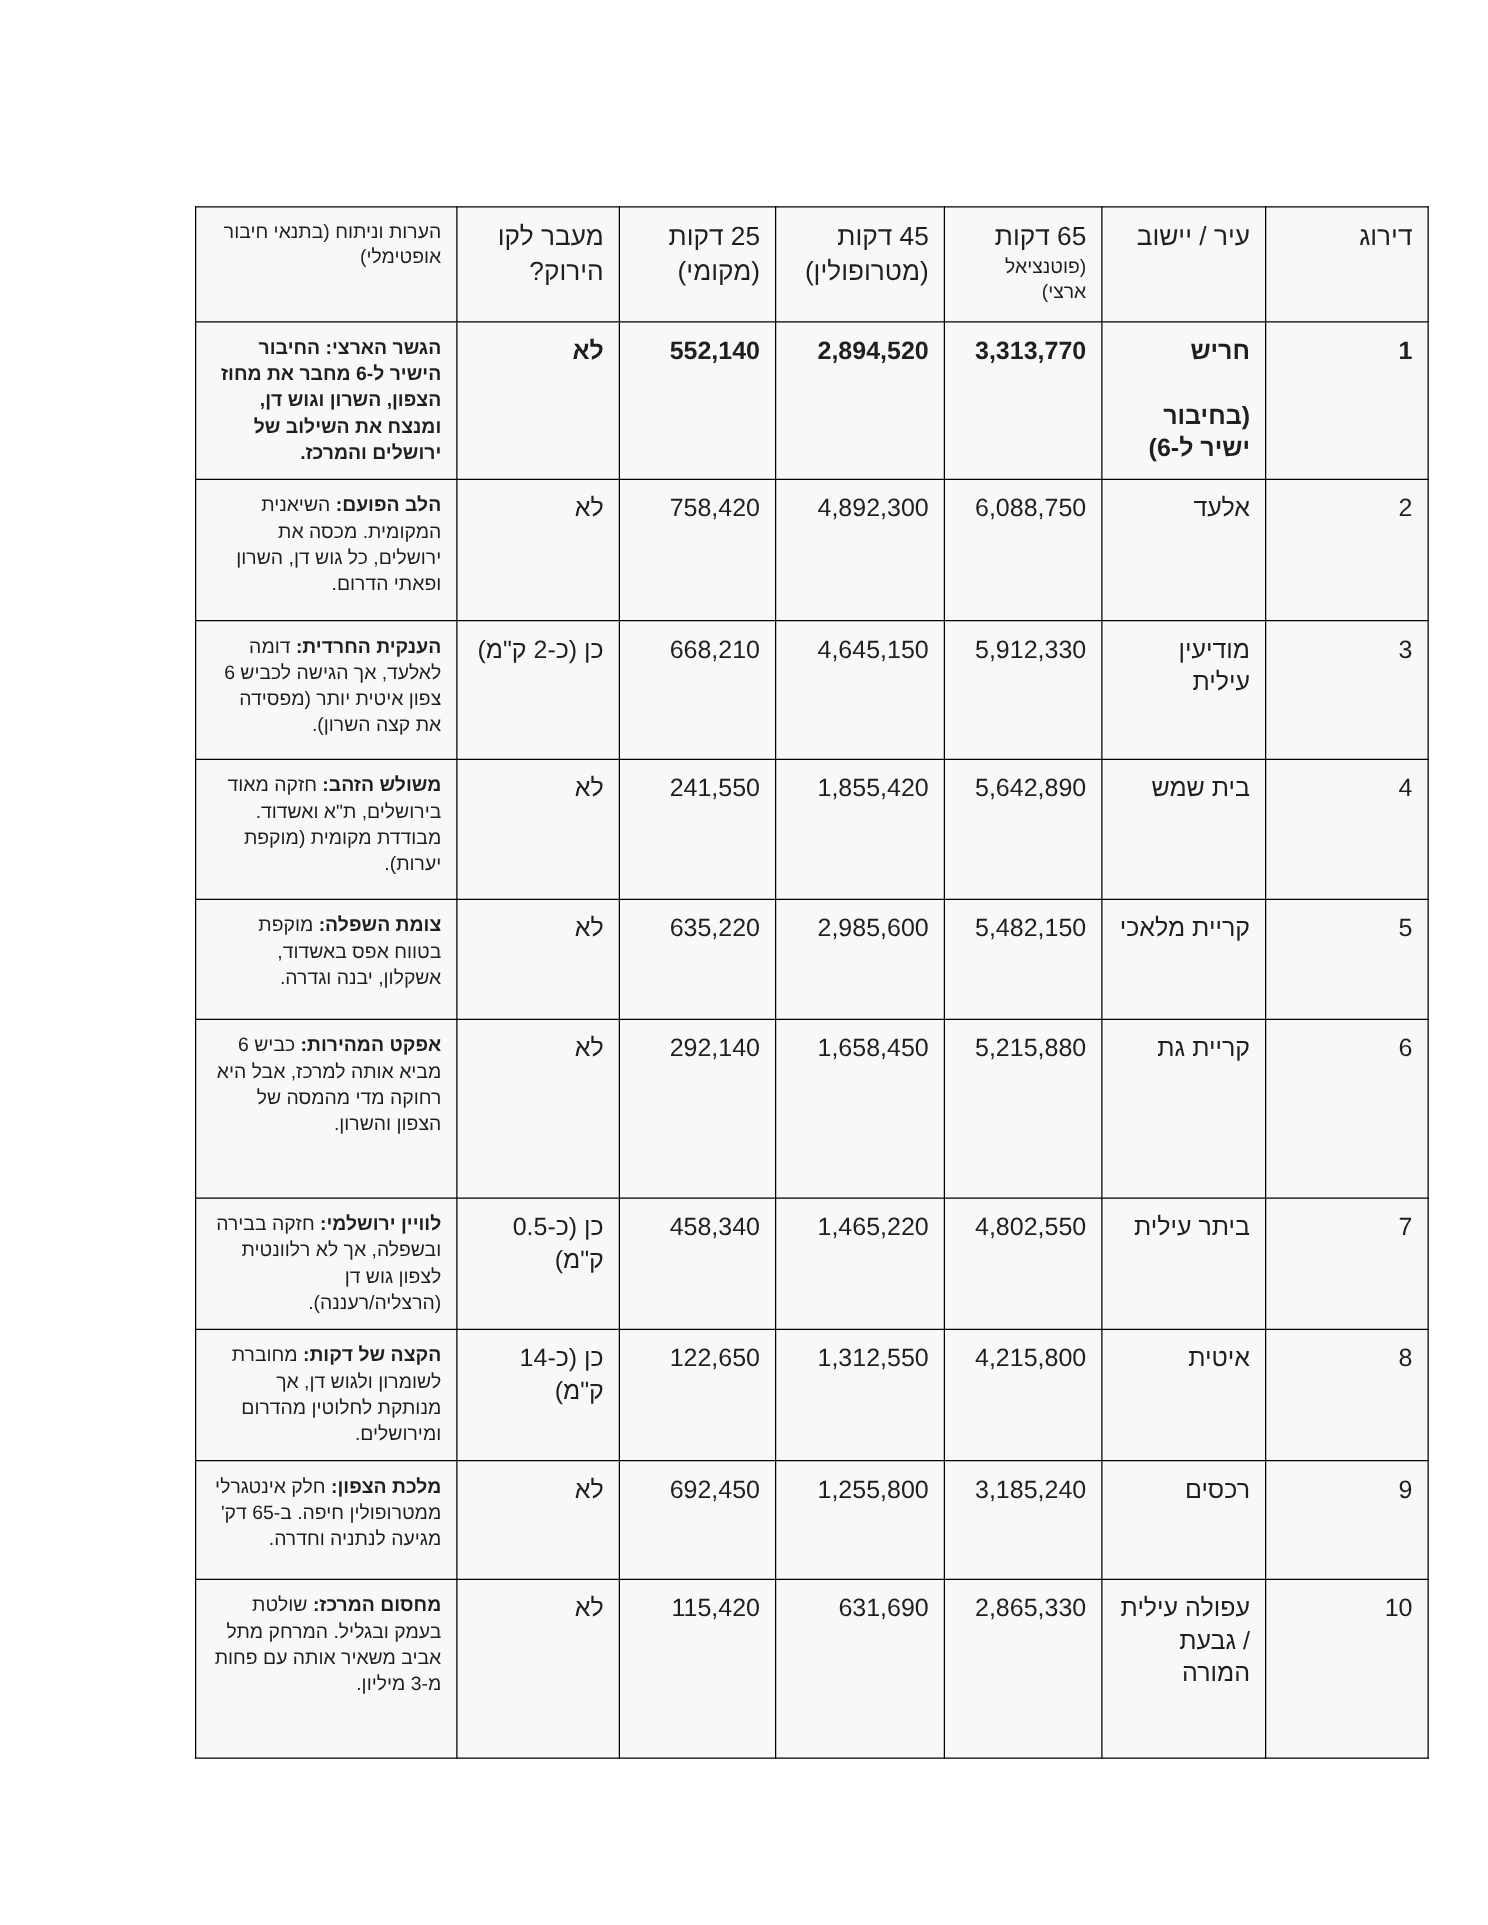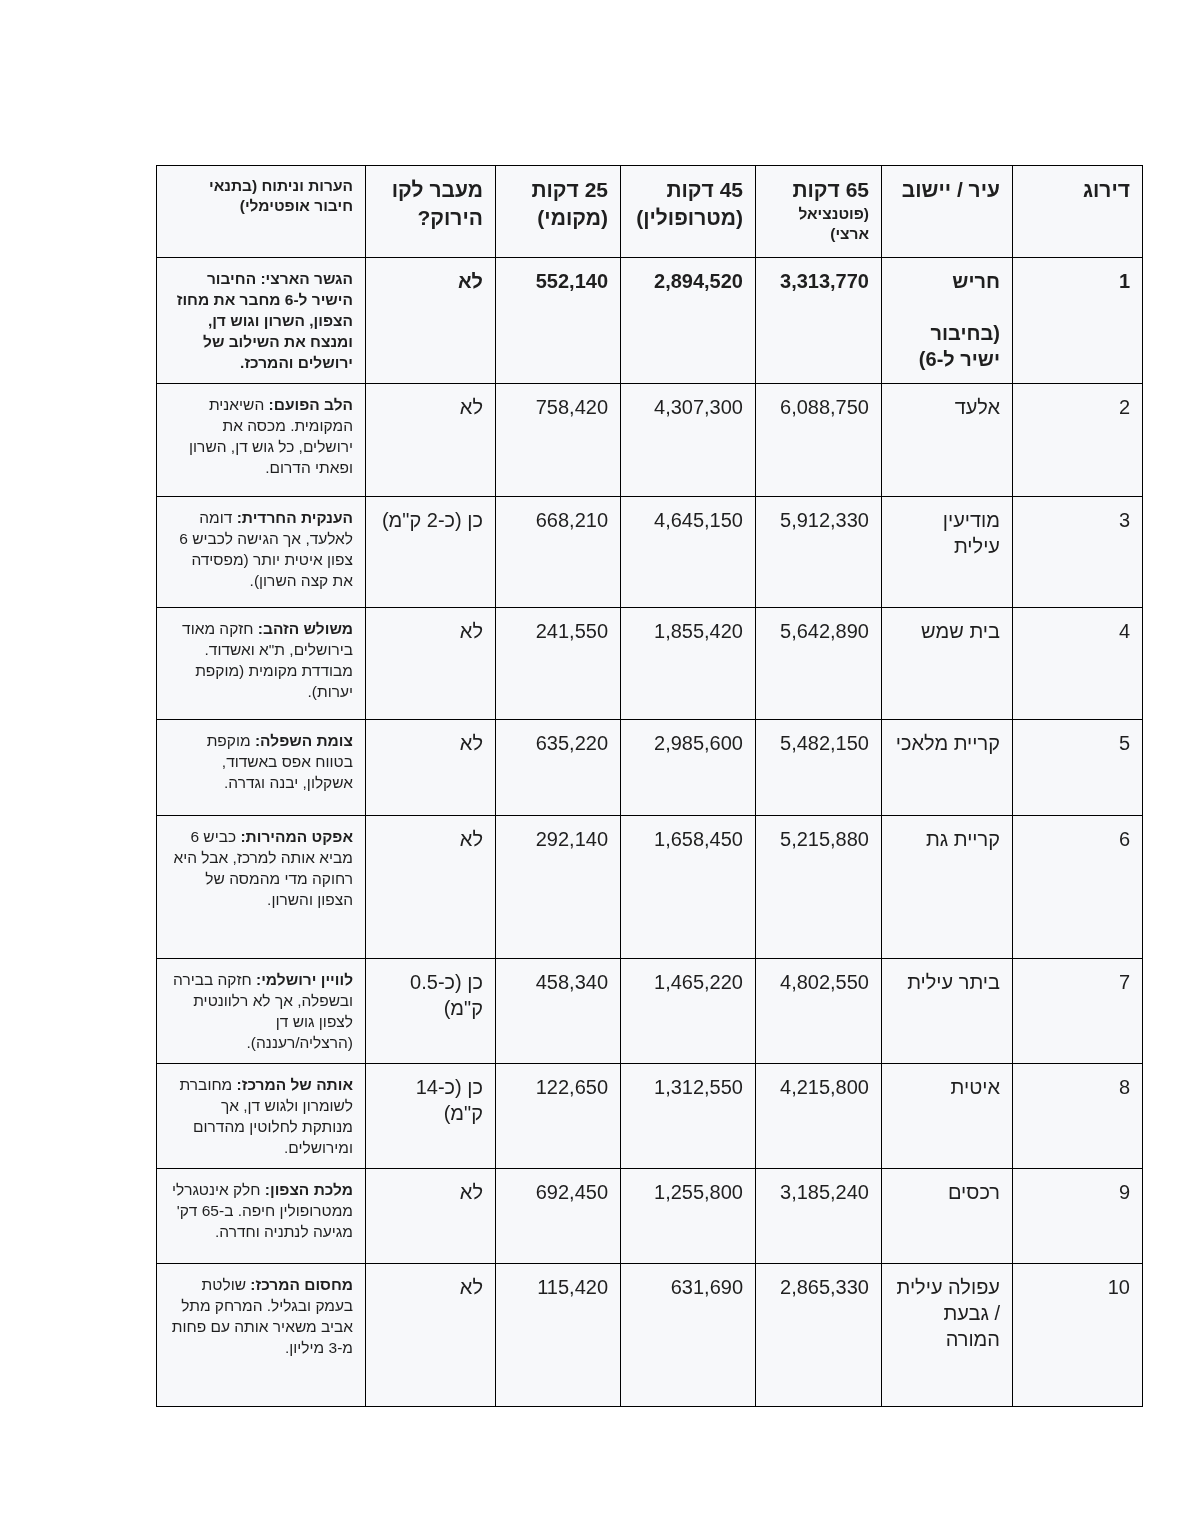--- a/index.html
+++ b/index.html
@@ -34,21 +34,21 @@
   
   col.w-rank  { width: 130px; }
   col.w-city  { width: 131px; }
   col.w-65    { width: 126px; }
   col.w-45    { width: 135px; }
   col.w-25    { width: 125px; }
   col.w-green { width: 130px; }
   col.w-notes { width: 209px; }
 
   thead th {
-    font-weight: bold;
+    font-weight: normal;
     font-size: 21px;
     line-height: 28px;
   }
   thead tr { height: 92px; }
   .h-sub { display: block; }
   .h-sub-small, th.small-head {
     font-size: 15.5px;
     line-height: 20px;
   }
   tbody td {
@@ -109,21 +109,21 @@
         <td class="c-num">3,313,770</td>
         <td class="c-num">2,894,520</td>
         <td class="c-num">552,140</td>
         <td class="c-green">לא</td>
         <td class="c-notes"><span class="nb">הגשר הארצי:</span> <span>החיבור הישיר ל-6 מחבר את מחוז הצפון, השרון וגוש דן, ומנצח את השילוב של ירושלים והמרכז.</span></td>
       </tr>
       <tr>
         <td class="c-rank">2</td>
         <td class="c-city">אלעד</td>
         <td class="c-num">6,088,750</td>
-        <td class="c-num">4,307,300</td>
+        <td class="c-num">4,892,300</td>
         <td class="c-num">758,420</td>
         <td class="c-green">לא</td>
         <td class="c-notes"><span class="nb">הלב הפועם:</span> <span>השיאנית המקומית. מכסה את ירושלים, כל גוש דן, השרון ופאתי הדרום.</span></td>
       </tr>
       <tr>
         <td class="c-rank">3</td>
         <td class="c-city">מודיעין עילית</td>
         <td class="c-num">5,912,330</td>
         <td class="c-num">4,645,150</td>
         <td class="c-num">668,210</td>
@@ -166,21 +166,21 @@
         <td class="c-green">כן (כ-0.5 ק"מ)</td>
         <td class="c-notes"><span class="nb">לוויין ירושלמי:</span> <span>חזקה בבירה ובשפלה, אך לא רלוונטית לצפון גוש דן (הרצליה/רעננה).</span></td>
       </tr>
       <tr>
         <td class="c-rank">8</td>
         <td class="c-city">איטית</td>
         <td class="c-num">4,215,800</td>
         <td class="c-num">1,312,550</td>
         <td class="c-num">122,650</td>
         <td class="c-green">כן (כ-14 ק"מ)</td>
-        <td class="c-notes"><span class="nb">אותה של המרכז:</span> <span>מחוברת לשומרון ולגוש דן, אך מנותקת לחלוטין מהדרום ומירושלים.</span></td>
+        <td class="c-notes"><span class="nb">הקצה של דקות:</span> <span>מחוברת לשומרון ולגוש דן, אך מנותקת לחלוטין מהדרום ומירושלים.</span></td>
       </tr>
       <tr>
         <td class="c-rank">9</td>
         <td class="c-city">רכסים</td>
         <td class="c-num">3,185,240</td>
         <td class="c-num">1,255,800</td>
         <td class="c-num">692,450</td>
         <td class="c-green">לא</td>
         <td class="c-notes"><span class="nb">מלכת הצפון:</span> <span>חלק אינטגרלי ממטרופולין חיפה. ב-65 דק' מגיעה לנתניה וחדרה.</span></td>
       </tr>

